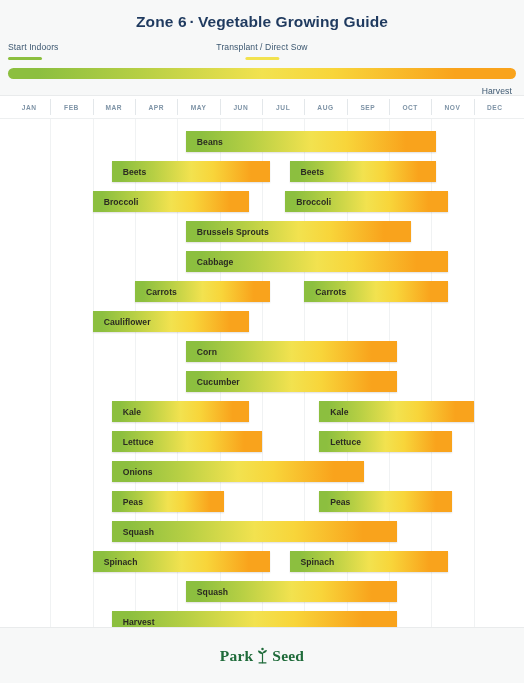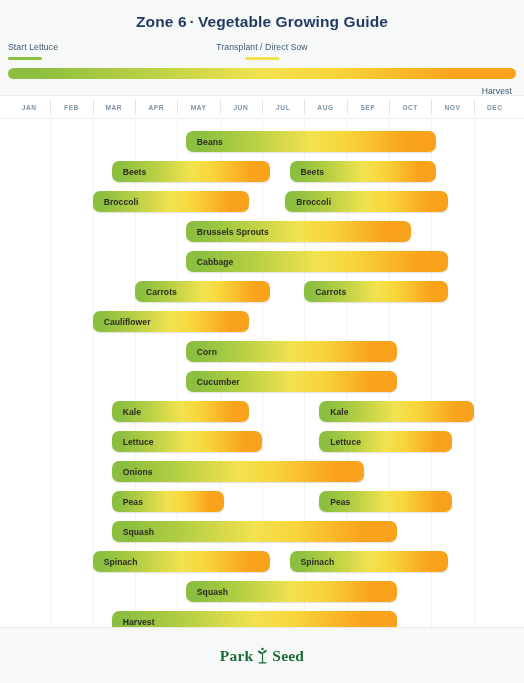--- a/index.html
+++ b/index.html
@@ -76,21 +76,21 @@
     height:510px;
     background:#ffffff;
     overflow:hidden;
   }
   .gridline{
     position:absolute;top:0;bottom:0;width:1px;background:#f0f2f3;
   }
   .row{position:absolute;left:0;right:0;height:30px;}
   .bar{
     position:absolute;top:4px;height:21px;
-    border-radius:7px;
+    border-radius:0;
     box-shadow:0 1px 1.5px rgba(0,0,0,.13);
     display:flex;align-items:center;
   }
   .bar-label{
     font-size:8.6px;font-weight:bold;color:#2b2b22;
     padding-left:11px;white-space:nowrap;
     letter-spacing:.05px;
   }
 
   
@@ -113,21 +113,21 @@
 <div class="page">
 
   <div class="header">
 
     <div class="title">
       <span>Zone 6</span><span class="dot">·</span><span>Vegetable Growing Guide</span>
     </div>
 
     <div class="legend">
       <div class="lg lg-start">
-        <div class="lg-label">Start Lettuce</div>
+        <div class="lg-label">Start Indoors</div>
         <div class="lg-swatch" id="sw-green" style="background: rgb(140, 191, 63);"></div>
       </div>
       <div class="lg lg-mid">
         <div class="lg-label">Transplant / Direct Sow</div>
         <div class="lg-swatch" id="sw-yellow" style="background: rgb(242, 226, 79);"></div>
       </div>
       <div class="lg lg-end">
         <div class="lg-label">Harvest</div>
         <div class="lg-swatch" id="sw-orange" style="background: rgb(249, 163, 28);"></div>
       </div>

